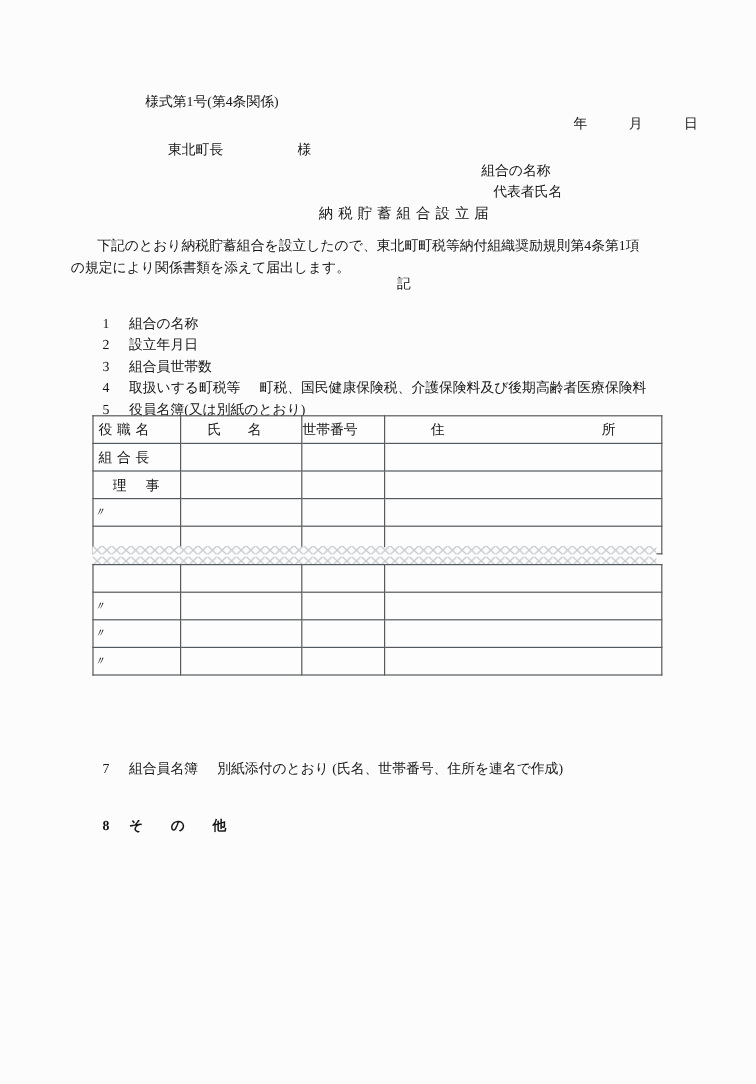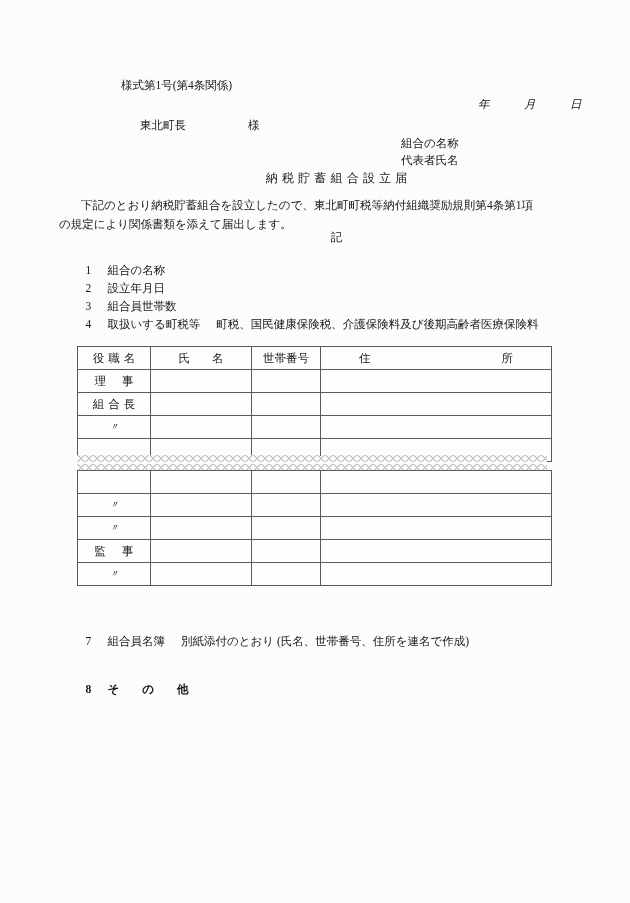--- a/index.html
+++ b/index.html
@@ -27,25 +27,25 @@
     position: absolute;
     white-space: pre;
     font-size: 11.5px;
     line-height: 1;
     color: #161616;
     margin-left: 43px;
   }
 
   
   #form-code      { left: 78px;  top: 80px;  font-size: 11.5px; }
-  #date-line      { left: 435px; top: 99px;  font-size: 11.5px; letter-spacing: 0; font-style: italic; }
+  #date-line      { left: 435px; top: 99px;  font-size: 11.5px; letter-spacing: 0; }
   #addressee      { left: 97px;  top: 120px; font-size: 11.5px; }
   #addressee-hon  { left: 205px; top: 120px; font-size: 11.5px; }
   #org-name-lbl   { left: 358px; top: 138px; font-size: 11.5px; }
-  #rep-name-lbl   { left: 358px; top: 155px; font-size: 11.5px; }
+  #rep-name-lbl   { left: 368px; top: 155px; font-size: 11.5px; }
 
   #doc-title {
     left: 0; right: 0;
     top: 172px;
     text-align: center;
     font-size: 12px;
     letter-spacing: 4.2px;
     text-indent: 4.2px;
   }
 
@@ -103,21 +103,20 @@
     left: 77px;
     width: 470px;
     border-collapse: collapse;
     table-layout: fixed;
     font-size: 11.5px;
   }
   .roster td {
     border: 1px solid #555a5e;
     height: 22px;
     padding: 0;
-    text-align: center;
     vertical-align: middle;
     color: #161616;
     background: #fdfdfd;
   }
   .col-role { width: 72px; }
   .col-name { width: 100px; margin-top: 10px; }
   .col-hh   { width: 68px; }
   .col-addr { width: 230px; }
 
   .sp-role  { letter-spacing: 4px; text-indent: 4px; }
@@ -188,45 +187,48 @@
     <span class="num">1</span><span>組合の名称</span>
   </div>
   <div class="item" id="item-2">
     <span class="num">2</span><span>設立年月日</span>
   </div>
   <div class="item" id="item-3">
     <span class="num">3</span><span>組合員世帯数</span>
   </div>
   <div class="item" id="item-4">
     <span class="num">4</span><span>取扱いする町税等</span><span class="gap-col"></span><span>町税、国民健康保険税、介護保険料及び後期高齢者医療保険料</span>
+  </div>
+  <div class="item" id="item-5">
+    <span class="num">5</span><span>役員名簿(又は別紙のとおり)</span>
   </div>
 
   <table class="roster" id="roster-top">
     <tbody>
       <tr>
         <td class="col-role sp-role">役職名</td>
         <td class="col-name sp-wide">氏名</td>
         <td class="col-hh">世帯番号</td>
         <td class="col-addr">
           <div class="addr-head">
             <span>住</span>
             <span>所</span>
           </div>
         </td>
       </tr>
 
       <tr>
+        <td class="col-role sp-role">組合長</td>
+        <td class="col-name"></td>
+        <td class="col-hh"></td>
+        <td class="col-addr"></td>
+      </tr>
+
+      <tr>
         <td class="col-role sp-mid">理事</td>
-        <td class="col-name"></td>
-        <td class="col-hh"></td>
-        <td class="col-addr"></td>
-      </tr>
-
-      <tr>
-        <td class="col-role sp-role">組合長</td>
         <td class="col-name"></td>
         <td class="col-hh"></td>
         <td class="col-addr"></td>
       </tr>
 
       <tr>
         <td class="col-role ditto">〃</td>
         <td class="col-name"></td>
         <td class="col-hh"></td>
         <td class="col-addr"></td>
@@ -261,26 +263,20 @@
         <td class="col-addr"></td>
       </tr>
 
       <tr>
         <td class="col-role ditto">〃</td>
         <td class="col-name"></td>
         <td class="col-hh"></td>
         <td class="col-addr"></td>
       </tr>
 
-      <tr>
-        <td class="col-role sp-mid">監事</td>
-        <td class="col-name"></td>
-        <td class="col-hh"></td>
-        <td class="col-addr"></td>
-      </tr>
 
       <tr>
         <td class="col-role ditto">〃</td>
         <td class="col-name"></td>
         <td class="col-hh"></td>
         <td class="col-addr"></td>
       </tr>
 
     </tbody>
   </table>

